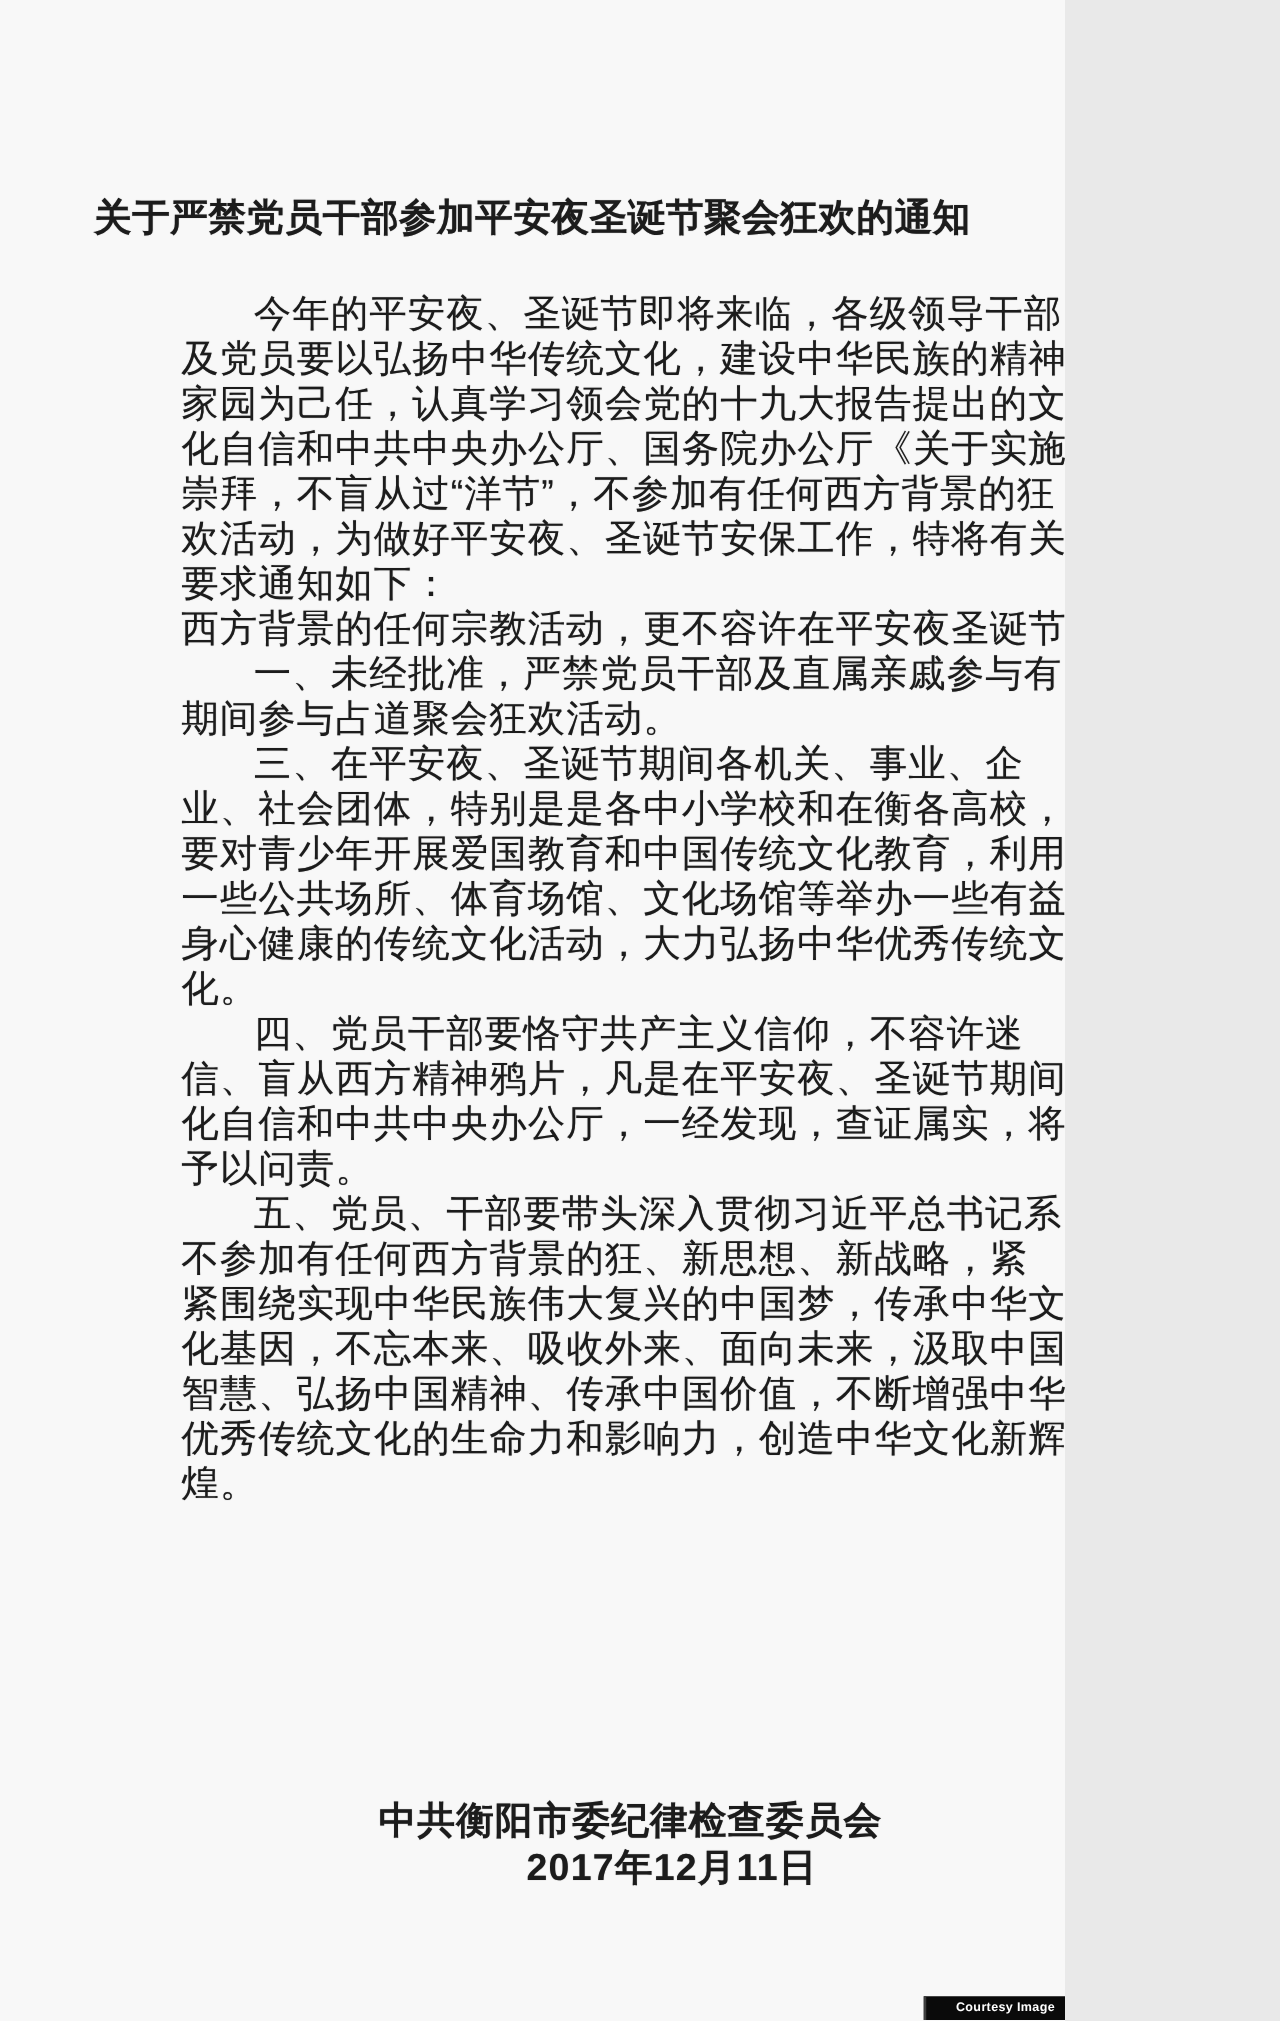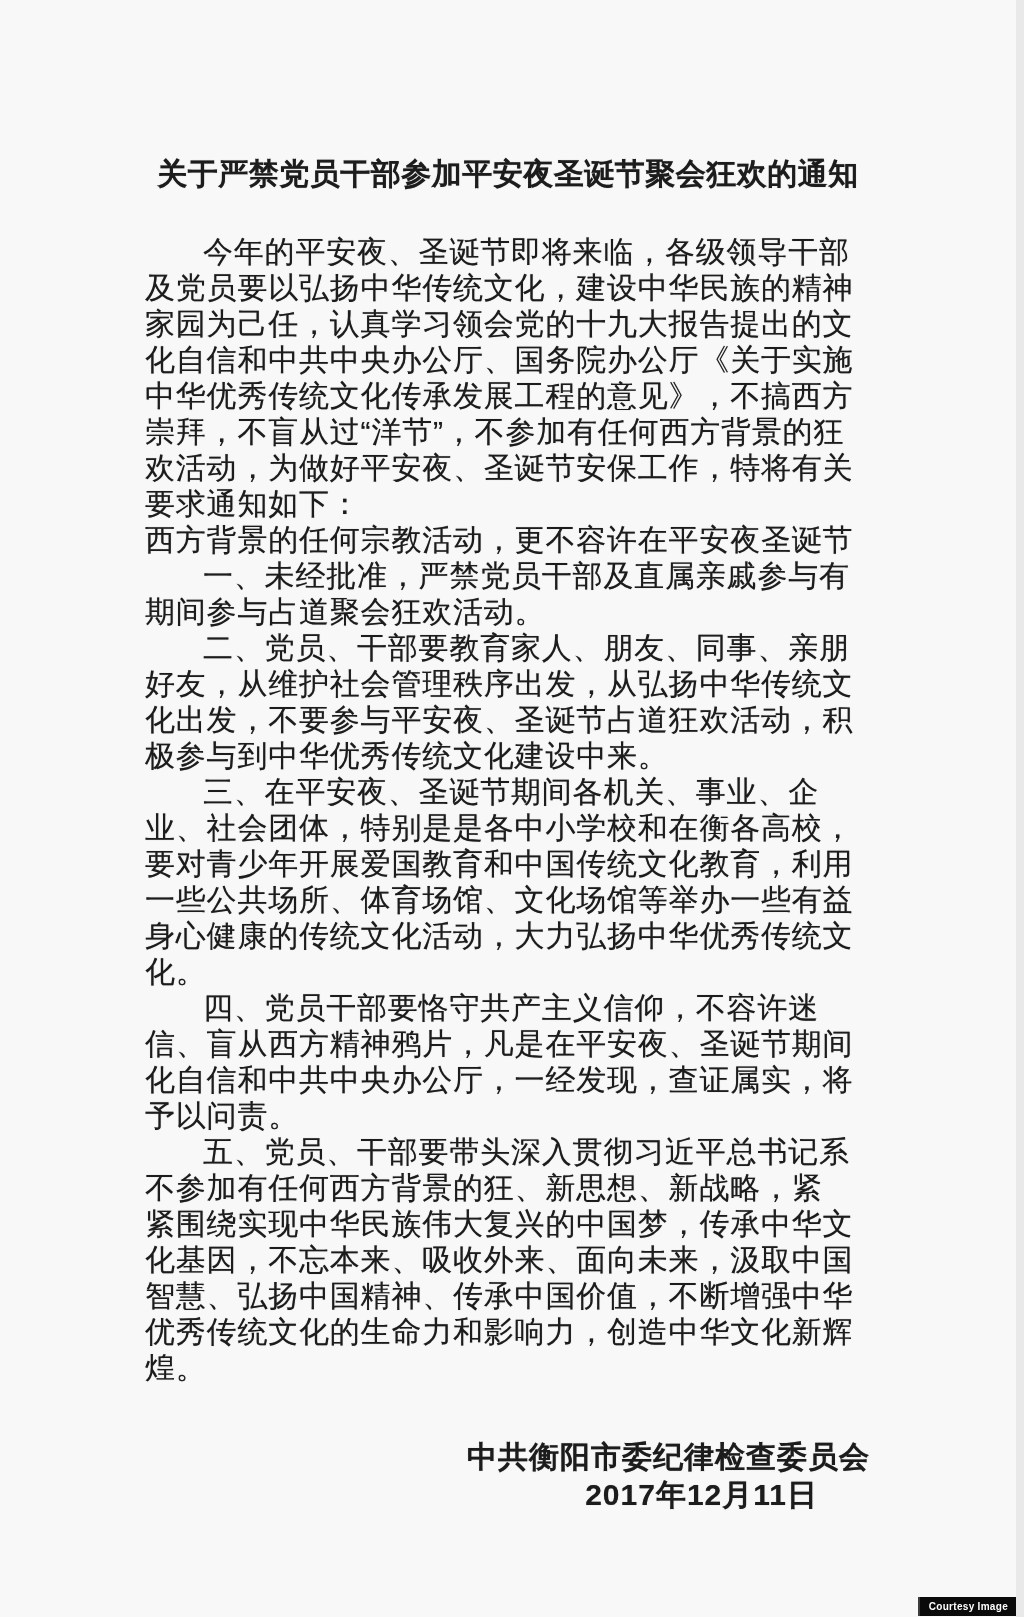--- a/index.html
+++ b/index.html
@@ -1,18 +1,18 @@
 <!DOCTYPE html>
 <html><head>
 <meta charset="utf-8">
 <style>
   html, body { margin: 0; padding: 0; background: #e9e9e9; }
   .page {
     position: relative;
-    width: 1016px;
+    width: 852px;
     height: 1617px;
     background: #f8f8f8;
     overflow: hidden;
     font-family: "Liberation Sans", "DejaVu Sans", sans-serif;
     color: #1c1c1c;
     text-shadow: 0 0 0.7px rgba(25,25,25,0.55);
   }
   .title {
     position: absolute;
     top: 154px;
@@ -55,53 +55,46 @@
   .courtesy-badge {
     position: absolute;
     right: 0;
     bottom: 1px;
     background: #0a0a0a;
     color: #ffffff;
     font-size: 10px;
     font-weight: 700;
     font-style: normal;
     letter-spacing: 0.3px;
-    padding: 4px 8px 4px 9px;
+    padding: 4px 8px 4px 24px;
     border-left: 2px solid #3d3d3d;
     text-shadow: none;
   }
 </style>
 </head>
 <body>
 
 <div class="page" style="background: rgb(248, 248, 248); color: rgb(28, 28, 28);">
 
   <h1 class="title">关于严禁党员干部参加平安夜圣诞节聚会狂欢的通知</h1>
 
   <div class="body">
       <div class="paragraph">
         <div class="line first">今年的平安夜、圣诞节即将来临，各级领导干部</div>
         <div class="line">及党员要以弘扬中华传统文化，建设中华民族的精神</div>
         <div class="line">家园为己任，认真学习领会党的十九大报告提出的文</div>
         <div class="line">化自信和中共中央办公厅、国务院办公厅《关于实施</div>
-        <div class="line">中华优秀传统文化传承发展工程的意见》，不搞西方</div>
         <div class="line">崇拜，不盲从过“洋节”，不参加有任何西方背景的狂</div>
         <div class="line">欢活动，为做好平安夜、圣诞节安保工作，特将有关</div>
         <div class="line">要求通知如下：</div>
       </div>
       <div class="paragraph">
         <div class="line">西方背景的任何宗教活动，更不容许在平安夜圣诞节</div>
         <div class="line first">一、未经批准，严禁党员干部及直属亲戚参与有</div>
         <div class="line">期间参与占道聚会狂欢活动。</div>
-      </div>
-      <div class="paragraph">
-        <div class="line first">二、党员、干部要教育家人、朋友、同事、亲朋</div>
-        <div class="line">好友，从维护社会管理秩序出发，从弘扬中华传统文</div>
-        <div class="line">化出发，不要参与平安夜、圣诞节占道狂欢活动，积</div>
-        <div class="line">极参与到中华优秀传统文化建设中来。</div>
       </div>
       <div class="paragraph">
         <div class="line first">三、在平安夜、圣诞节期间各机关、事业、企</div>
         <div class="line">业、社会团体，特别是是各中小学校和在衡各高校，</div>
         <div class="line">要对青少年开展爱国教育和中国传统文化教育，利用</div>
         <div class="line">一些公共场所、体育场馆、文化场馆等举办一些有益</div>
         <div class="line">身心健康的传统文化活动，大力弘扬中华优秀传统文</div>
         <div class="line">化。</div>
       </div>
       <div class="paragraph">

